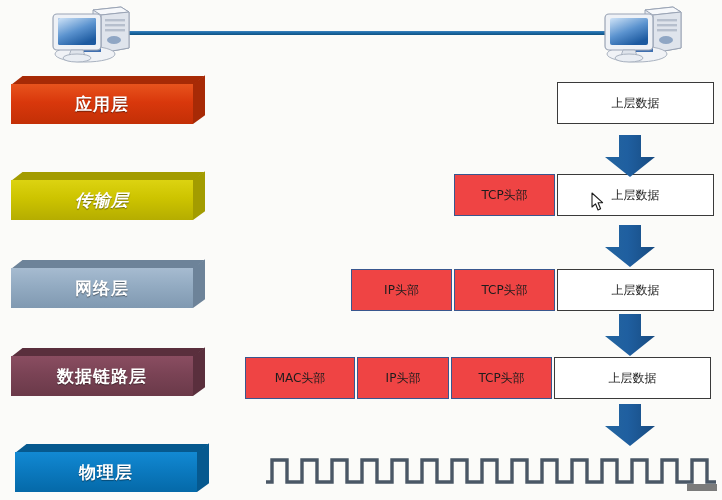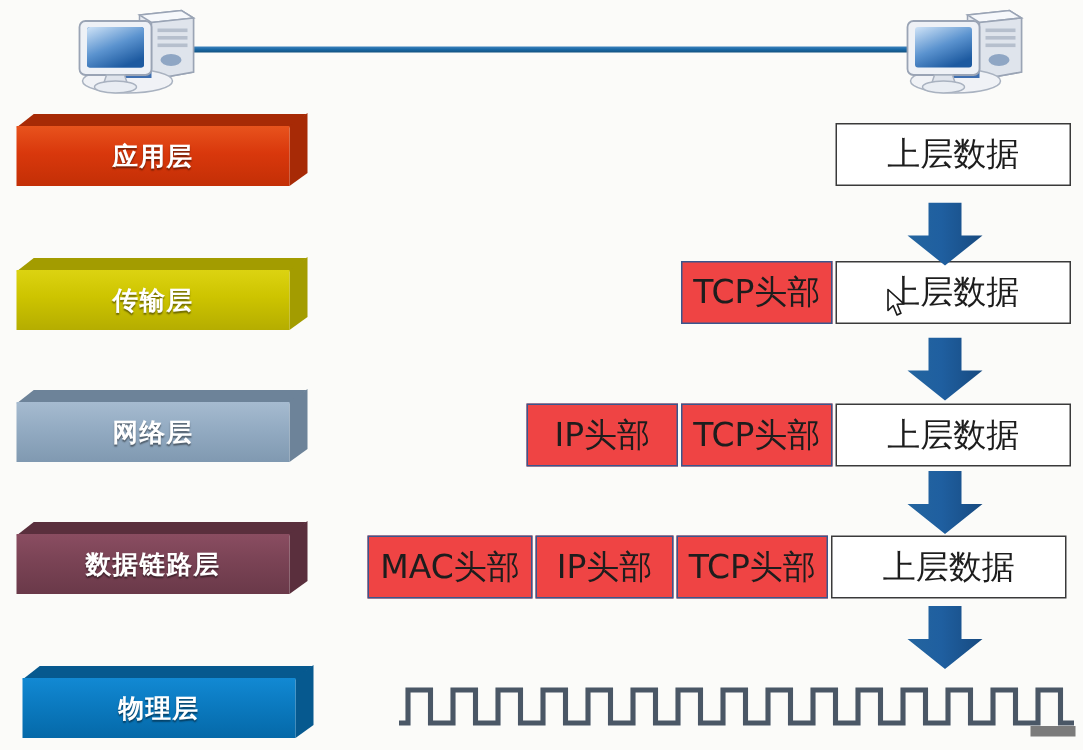--- a/index.html
+++ b/index.html
@@ -57,21 +57,21 @@
     text-shadow:0 1px 1px rgba(0,0,0,.45);
     white-space:nowrap;
   }
 
   
   .packet-row{position:absolute;height:42px;display:flex;}
   .cell{
     box-sizing:border-box;
     display:flex;align-items:center;justify-content:center;
     height:42px;
-    font-size:22px;
+    font-size:12px;
     color:#1d1d1d;
     white-space:nowrap;
   }
   .cell.header{
     background:#ef4444;
     border:1px solid #39568e;
     margin-right:2px;
   }
   .cell.payload{
     background:#ffffff;
@@ -153,21 +153,21 @@
   </div>
 
   <div class="layer" style="left:11px;top:76px;">
     <div class="top" style="background:#a72a06;"></div>
     <div class="side" style="background:#a72a06;"></div>
     <div class="face" style="background:linear-gradient(to bottom,#e8531d 0%,#d9380c 45%,#c32f06 100%);">
       <span class="label">应用层</span>
     </div>
   </div>
 
-  <div class="layer" style="left:11px;top:172px;">
+  <div class="layer" style="left:11px;top:172px;font-style:italic;">
     <div class="top" style="background:#a39c00;"></div>
     <div class="side" style="background:#a39c00;"></div>
     <div class="face" style="background:linear-gradient(to bottom,#dcd311 0%,#cdc400 45%,#b5ad00 100%);">
       <span class="label">传输层</span>
     </div>
   </div>
 
   <div class="layer" style="left:11px;top:260px;">
     <div class="top" style="background:#6d8399;"></div>
     <div class="side" style="background:#6d8399;"></div>

